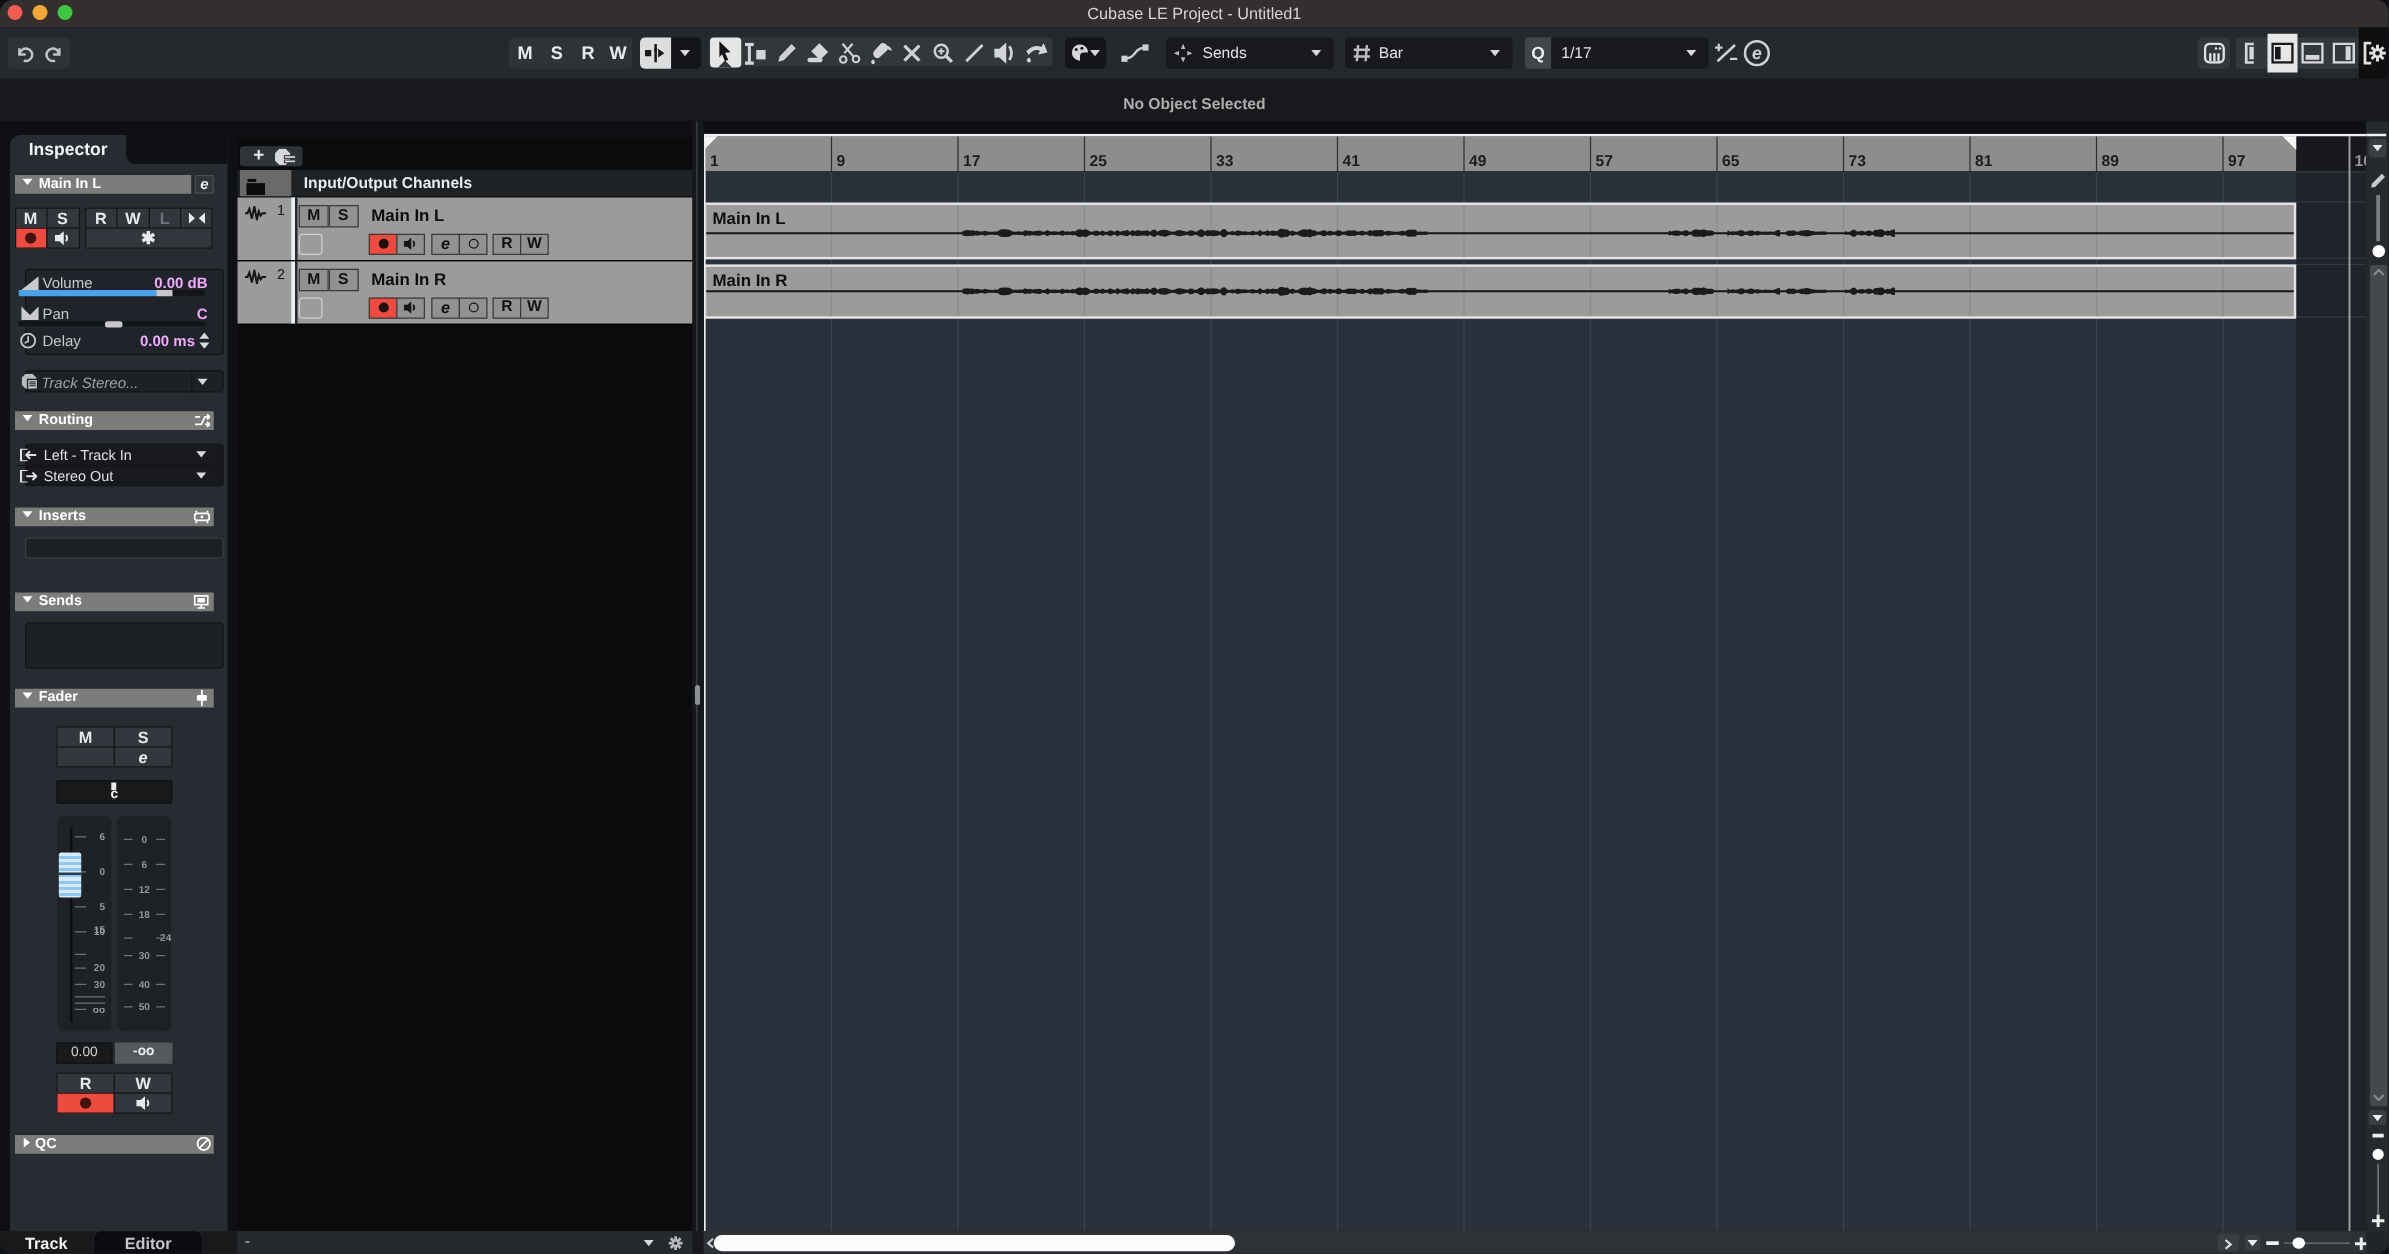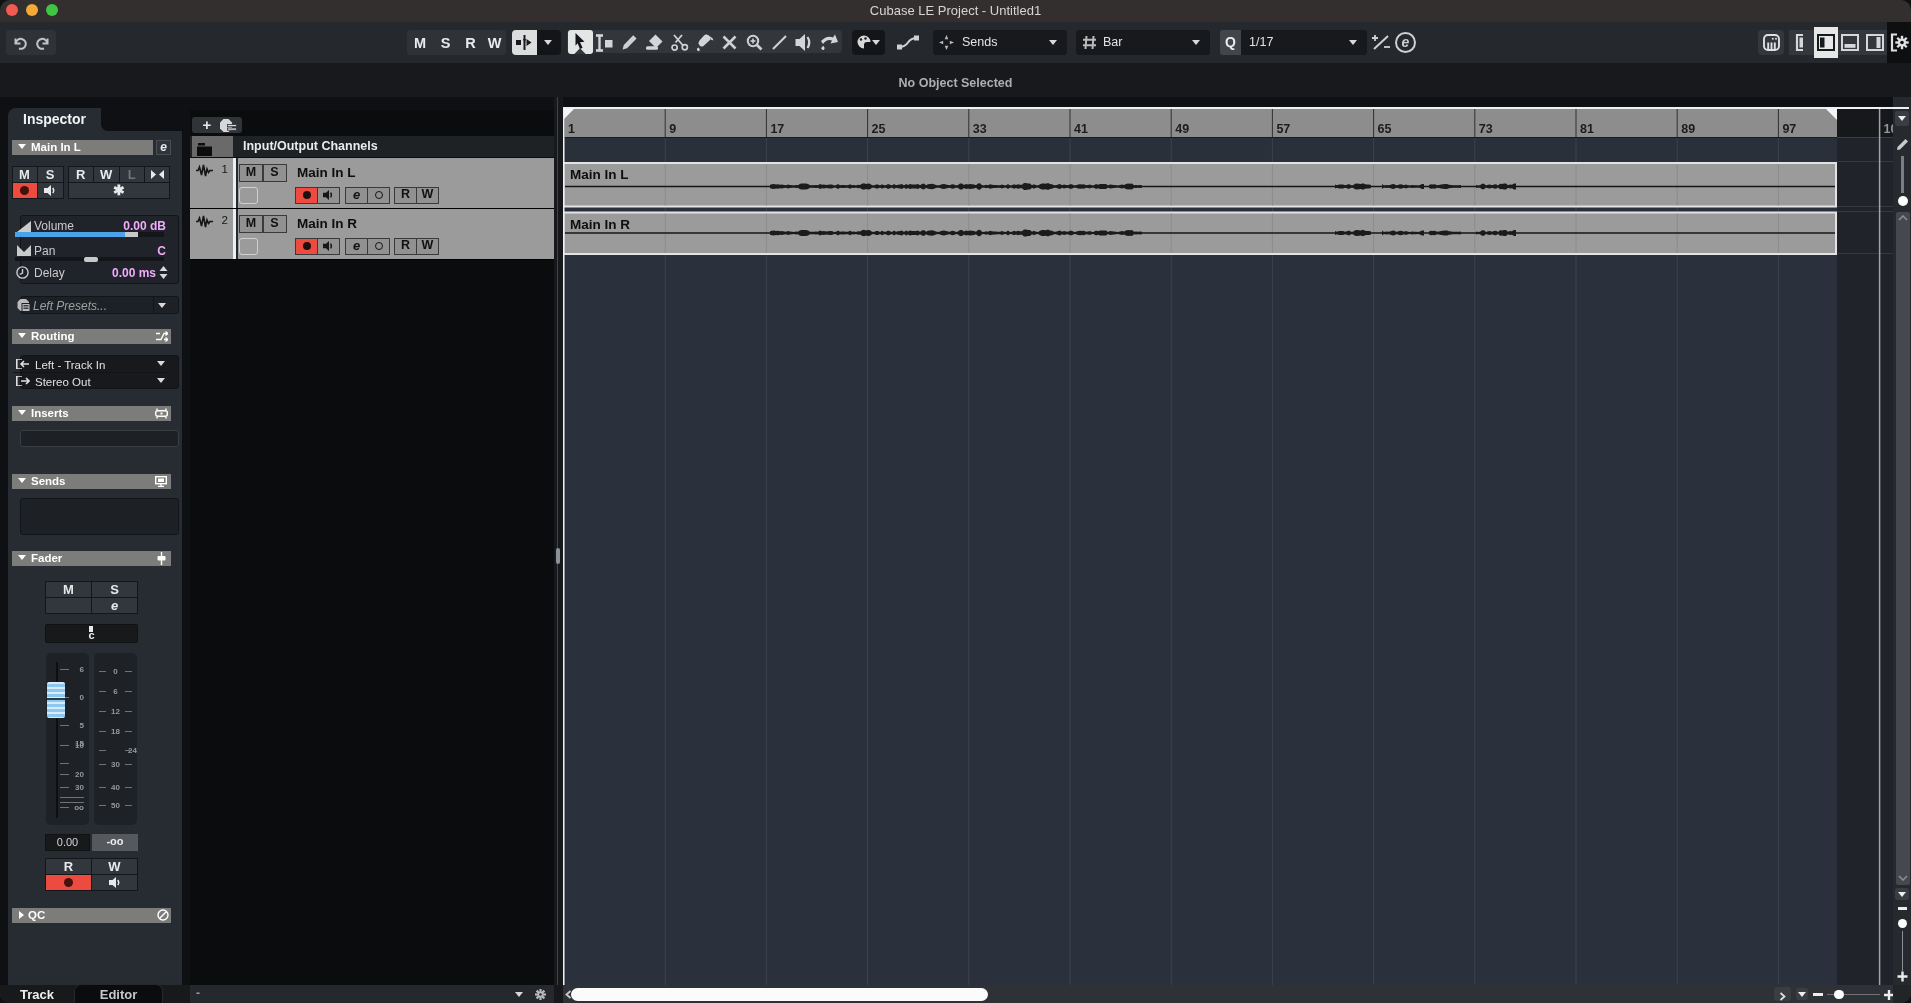--- a/index.html
+++ b/index.html
@@ -360,21 +360,21 @@
 <svg class="svgi" style="left:151px;top:158px" width="9" height="13" viewBox="0 0 9 13">
       <path d="M4.5 0 L8.5 5 L0.5 5 Z M4.5 13 L8.5 8 L0.5 8 Z" fill="#d8d9da"></path>
     </svg>
 <div class="ibox" style="top:188px;height:18px"></div>
 <svg class="svgi" style="left:9px;top:191px" width="13" height="12" viewBox="0 0 13 12">
       <path d="M3.5 0 L9 0 L12 3 L12 9 L9 12 L3.5 12 L0.5 9 L0.5 3 Z" fill="#b9bbbd"></path>
       <rect x="4.5" y="4" width="8" height="8" fill="#1d2126"></rect>
       <rect x="5.5" y="5" width="7" height="7" fill="#b9bbbd"></rect>
       <path d="M6.5 6.5 L11.5 6.5 M6.5 8 L11.5 8 M6.5 9.5 L11.5 9.5" stroke="#1d2126" stroke-width="0.8"></path>
     </svg>
-<div class="irow" style="left:25px;top:191px;font-style:italic;color:#9da0a3">Left Presets...</div>
+<div class="irow" style="left:25px;top:191px;font-style:italic;color:#9da0a3">Track Stereo...</div>
 <div class="abs" style="left:145px;top:188px;width:1px;height:18px;background:#121418"></div>
 <div class="dd" style="left:150px;top:195px"></div>
 <div class="ihdr" style="left:4px;top:221px;width:159px"><span class="arr"></span>Routing</div>
 <svg class="svgi" style="left:148px;top:223px" width="12" height="11" viewBox="0 0 12 11">
       <path d="M0 8.5 L5 8.5 L8 2.5 L12 2.5 M9.5 0.5 L12 2.5 L9.5 4.5 M0 2.5 L4 2.5 M9.5 6.5 L12 8.5 L9.5 10.5 M8 8.5 L12 8.5" fill="none" stroke="#fff" stroke-width="1.3"></path>
     </svg>
 <div class="ibox" style="top:247px;height:34px;background:#17191d"></div>
 <svg class="svgi" style="left:8px;top:251px" width="14" height="10" viewBox="0 0 14 10">
       <path d="M6 0 L0.8 0 L0.8 10 L6 10" fill="none" stroke="#dfe0e1" stroke-width="1.6"></path>
       <path d="M13 5 L5 5 M8 2 L5 5 L8 8" fill="none" stroke="#dfe0e1" stroke-width="1.6"></path>

